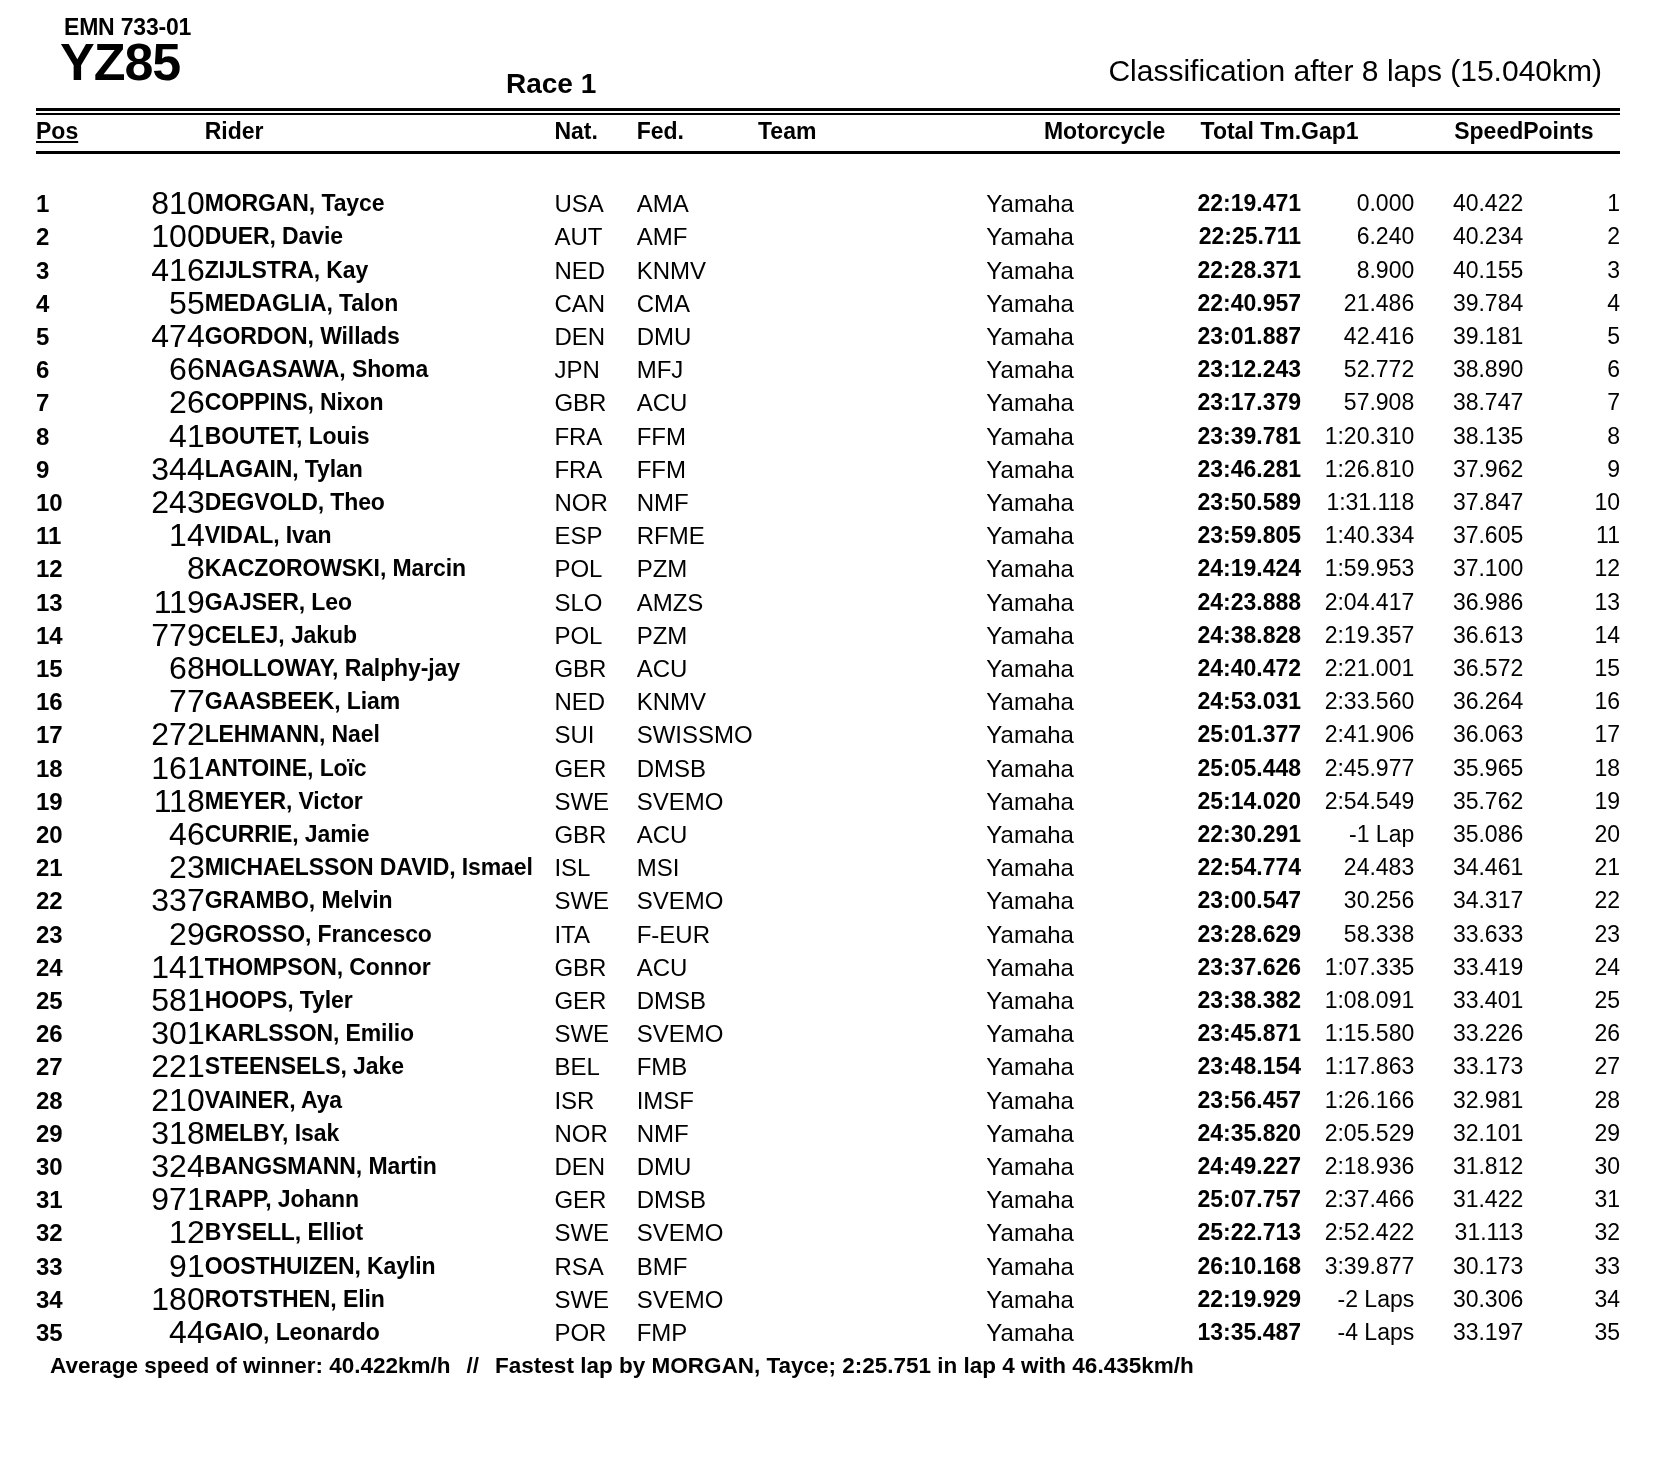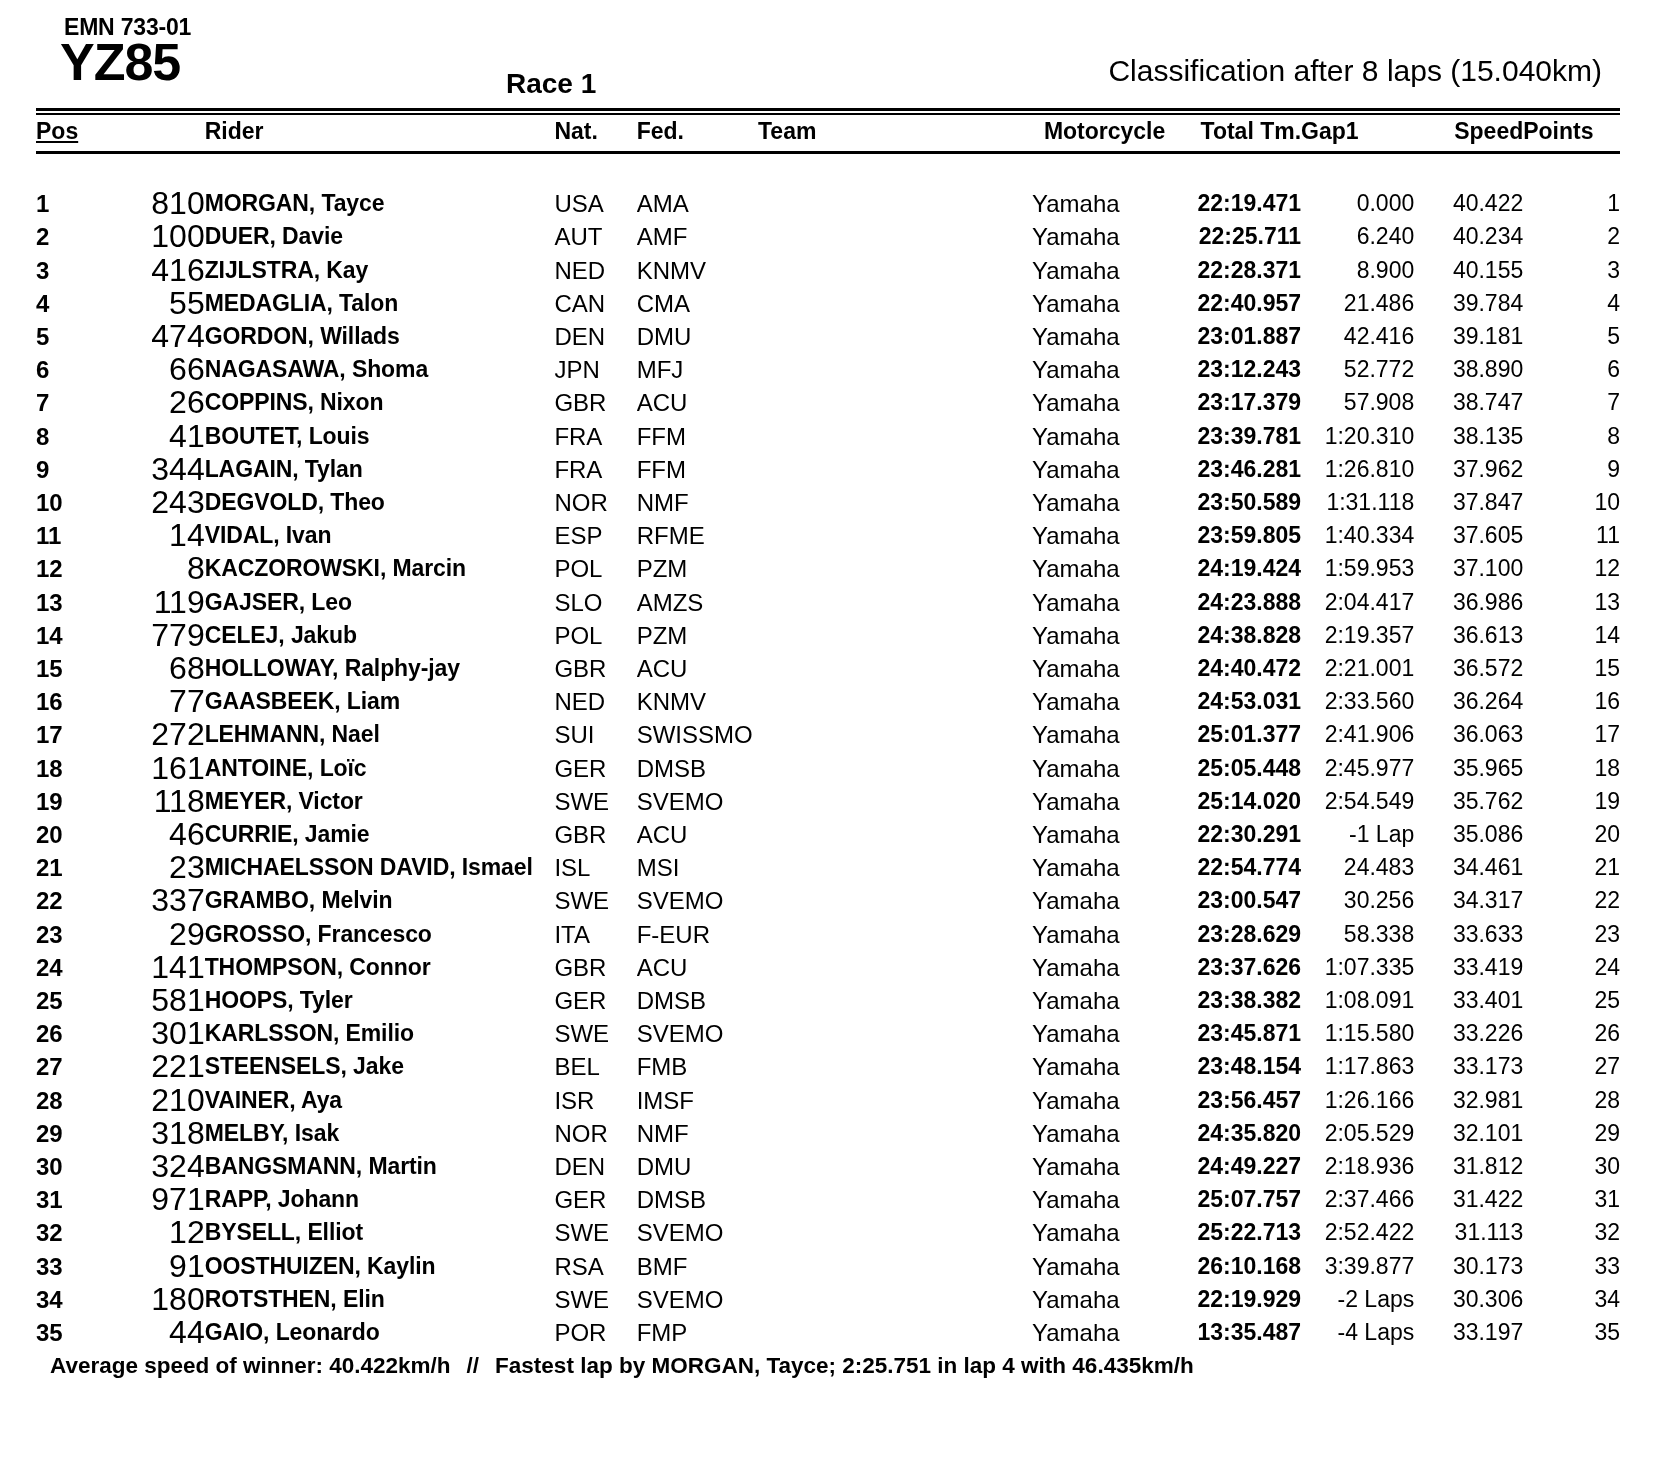--- a/index.html
+++ b/index.html
@@ -146,21 +146,21 @@
   }
   td.t-rider {
     text-align: left;
     font-weight: bold;
     font-size: 23px;
     letter-spacing: -0.1px;
   }
   td.t-nat   { text-align: left; padding-left: 4px; font-size: 24px; }
   td.t-fed   { text-align: left; padding-left: 6px; font-size: 24px; }
   td.t-team  { text-align: left; font-size: 24px; }
-  td.t-moto  { text-align: center; padding-left: 6px; font-size: 24px; }
+  td.t-moto  { text-align: left; padding-left: 6px; font-size: 24px; }
   td.t-time  {
     text-align: right;
     padding-right: 4px;
     font-weight: bold;
     font-size: 23px;
   }
   td.t-gap   { text-align: right; padding-right: 6px; font-size: 23px; }
   td.t-speed { text-align: right; padding-right: 12px; font-size: 23px; }
   td.t-points{ text-align: right; padding-right: 8px; font-size: 23px; }
 

